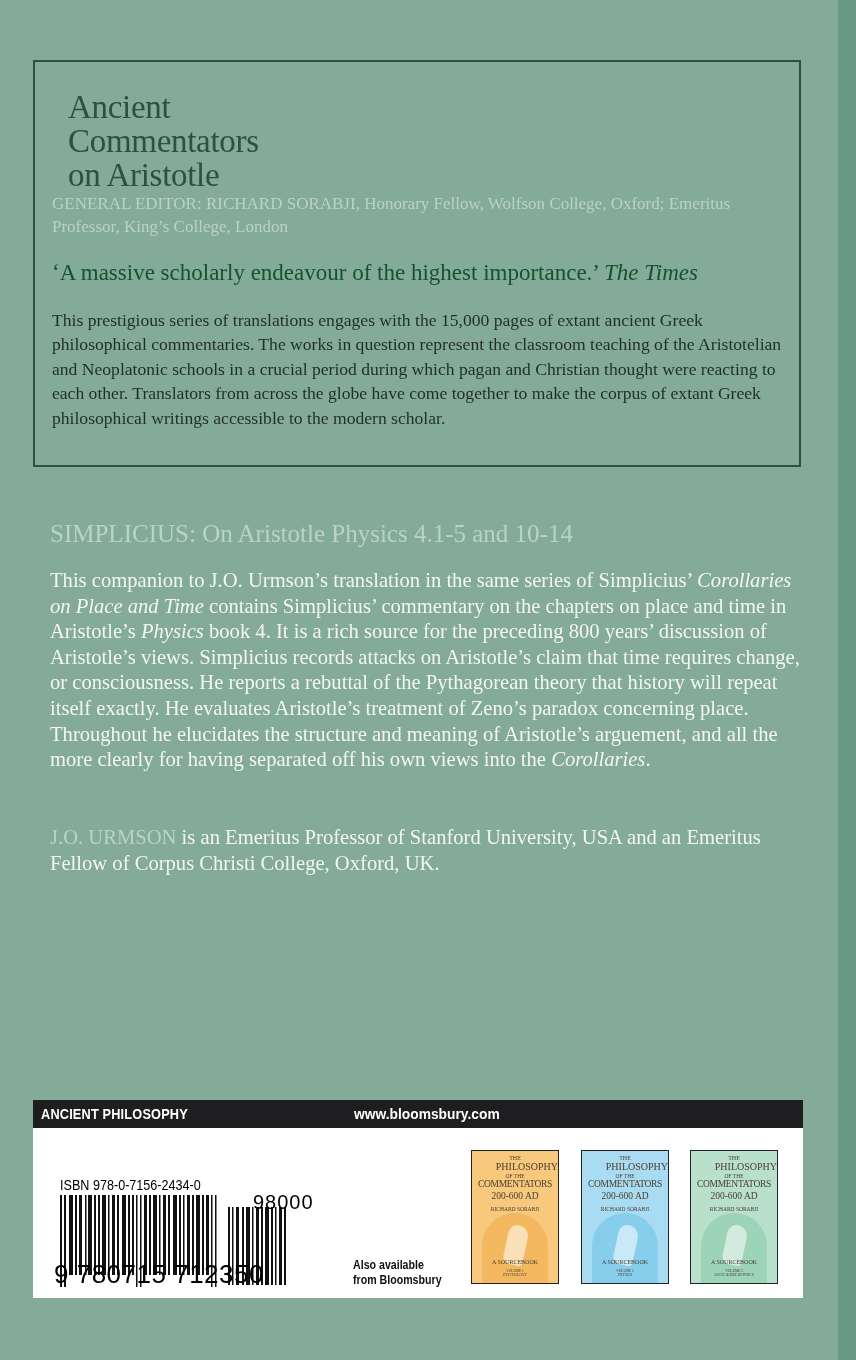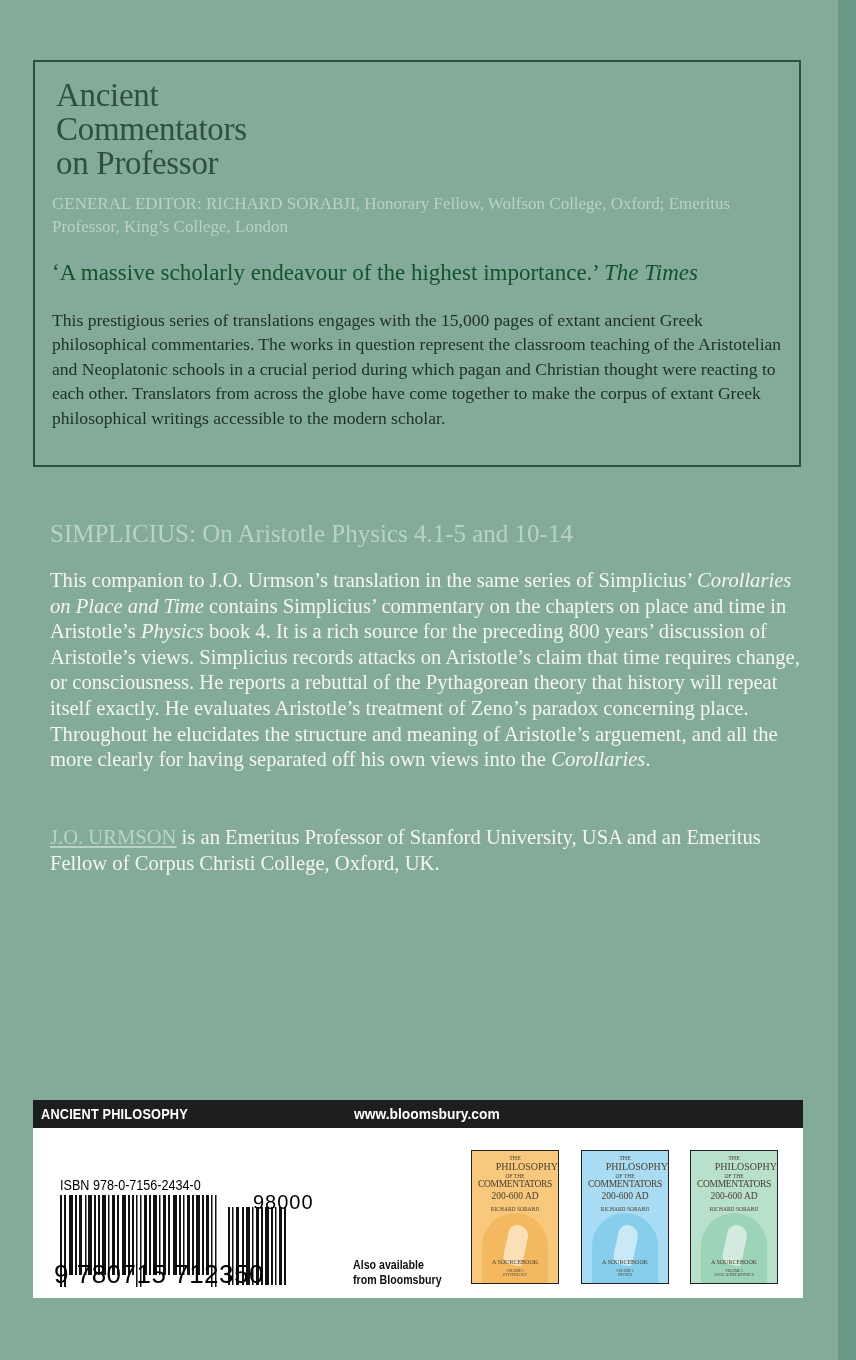--- a/index.html
+++ b/index.html
@@ -10,21 +10,21 @@
   }
   .spine {
     position: absolute; left: 838px; top: 0; width: 18px; height: 1360px;
     background: #699886;
   }
   .series-box {
     position: absolute; left: 33px; top: 60px; width: 768px; height: 407px;
     border: 2px solid #2f4f43; box-sizing: border-box;
   }
   .series-title {
-    position: absolute; left: 17px; top: 12px; margin: 4px;
+    position: absolute; left: 17px; top: 12px; margin: 16px;
     font-size: 33px; line-height: 34px; font-weight: normal; color: #2f4f43;
     letter-spacing: -0.3px;
   }
   .general-editor {
     position: absolute; left: 17px; top: 130px; width: 740px;
     font-size: 17px; line-height: 23px; color: #bad2c8;
   }
   .quote {
     position: absolute; left: 17px; top: 198px; width: 740px;
     font-size: 23px; color: #14532d; white-space: nowrap;
@@ -40,21 +40,21 @@
   }
   .book-desc {
     position: absolute; left: 50px; top: 568px; width: 760px;
     font-size: 20.6px; line-height: 25.6px; color: #f3f6f4;
   }
   .book-desc i { font-style: italic; }
   .author-bio {
     position: absolute; left: 50px; top: 825px; width: 760px;
     font-size: 20.6px; line-height: 25.6px; color: #f3f6f4;
   }
-  .author-name { color: #b9d3c8; text-decoration: underline; }
+  .author-name { color: #b9d3c8; }
   .bottom-bar {
     position: absolute; left: 33px; top: 1100px; width: 770px; height: 28px;
     background: #1e1e20; color: #ffffff;
     font-family: "Liberation Sans", "DejaVu Sans", sans-serif; font-weight: bold;
   }
   .category {
     position: absolute; left: 8px; top: 5px; font-size: 15px;
     transform: scaleX(0.85); transform-origin: left center; letter-spacing: 0.2px;
   }
   .website {
@@ -112,21 +112,21 @@
 </style>
 </head>
 <body>
 
 <div class="spine"></div>
 
 <section class="series-box">
   <h1 class="series-title">
     <span>Ancient</span><br>
     <span>Commentators</span><br>
-    <span>on Professor</span>
+    <span>on Aristotle</span>
   </h1>
   <div class="general-editor">GENERAL EDITOR: RICHARD SORABJI, Honorary Fellow, Wolfson College, Oxford; Emeritus Professor, King’s College, London</div>
   <div class="quote">
     <span>‘A massive scholarly endeavour of the highest importance.’</span>
     <i>The Times</i>
   </div>
   <p class="series-desc" style="margin:0;">This prestigious series of translations engages with the 15,000 pages of extant ancient Greek philosophical commentaries. The works in question represent the classroom teaching of the Aristotelian and Neoplatonic schools in a crucial period during which pagan and Christian thought were reacting to each other. Translators from across the globe have come together to make the corpus of extant Greek philosophical writings accessible to the modern scholar.</p>
 </section>
 
 <div class="book-title">

